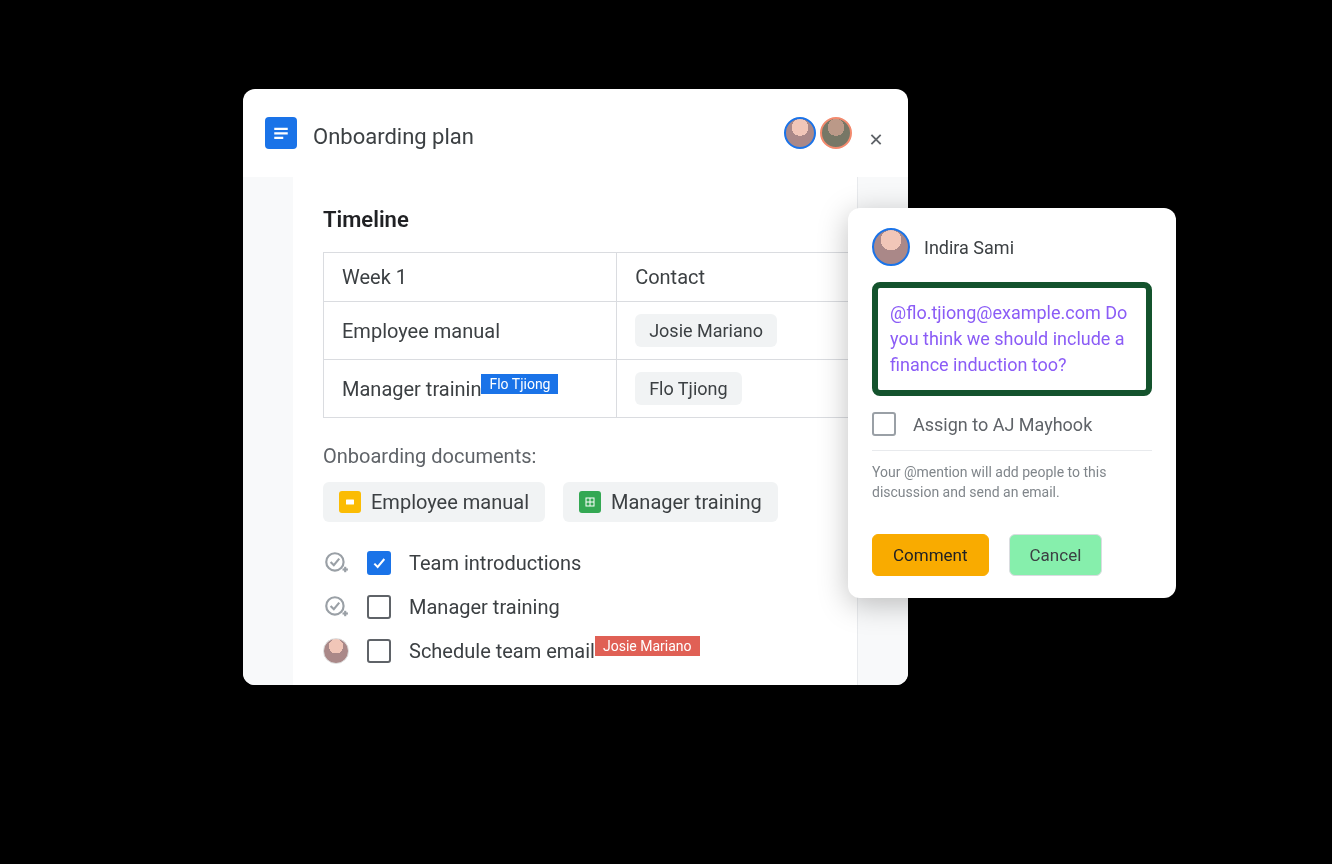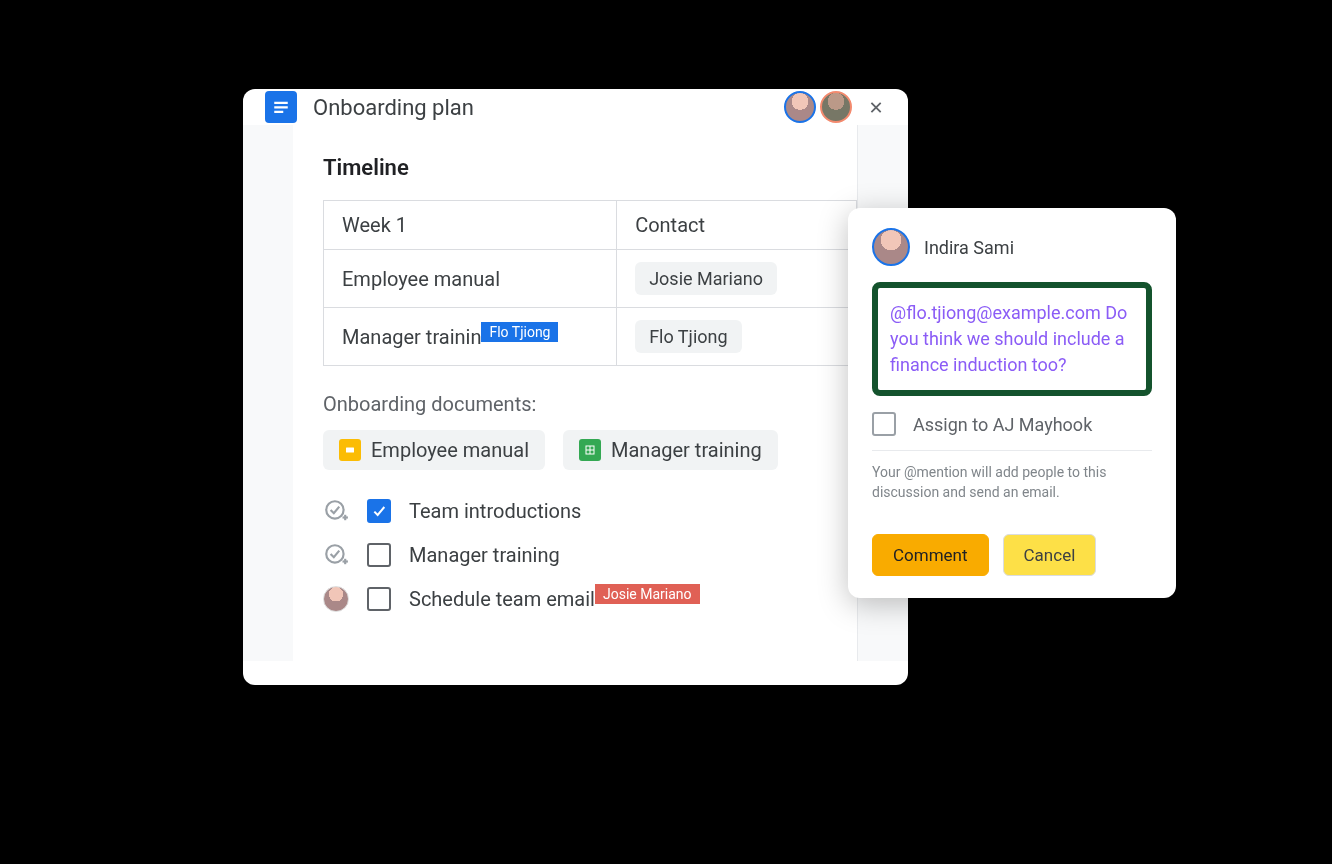--- a/index.html
+++ b/index.html
@@ -17,22 +17,22 @@
     top: 89px;
     width: 665px;
     height: 596px;
     background: #fff;
     border-radius: 12px;
     box-shadow: 0 4px 30px rgba(0,0,0,0.25);
     overflow: hidden;
   }
   .doc-header {
     display: flex;
-    align-items: center;
-    padding: 2px 22px;
+    align-items: flex-end;
+    padding: 28px 22px;
     border-bottom: 0;
   }
   .docs-icon {
     width: 32px; height: 32px;
     background: #1a73e8;
     border-radius: 4px;
     display: flex; align-items: center; justify-content: center;
     margin-right: 16px;
   }
   .docs-icon svg { width: 18px; height: 18px; fill: #fff; }
@@ -162,22 +162,22 @@
     font-size:18px;
     color:#8b5cf6;
     line-height:1.45;
     min-height: 96px;
   }
   .assign-row { display:flex; align-items:center; gap:17px; margin:16px 0 14px; }
   .assign-row .cbox { border-color:#9aa0a6; }
   .assign-text { font-size:18px; color:#5f6368; }
   .divider { height:1px; background:#e8eaed; margin:4px 0 12px; }
   .hint { font-size:14px; color:#80868b; line-height:1.4; margin-bottom:32px; }
-  .btn-row { display:flex; gap:14px; }
-  .btn { border:1px solid #dadce0; background:#fde047; border-radius:6px; padding:10px 20px; font-size:17px; color:#3c4043; }
+  .btn-row { display:flex; gap:20px; }
+  .btn { border:1px solid #dadce0; background:#86efac; border-radius:6px; padding:10px 20px; font-size:17px; color:#3c4043; }
   .btn.primary { background:#f9ab00; border-color:#f9ab00; color:#202124; }
 </style>
 </head>
 <body>
 
 <div class="doc-window">
   <div class="doc-header">
     <div class="docs-icon">
       <svg viewBox="0 0 24 24">
           <rect x="3" y="5" width="18" height="3"></rect>

